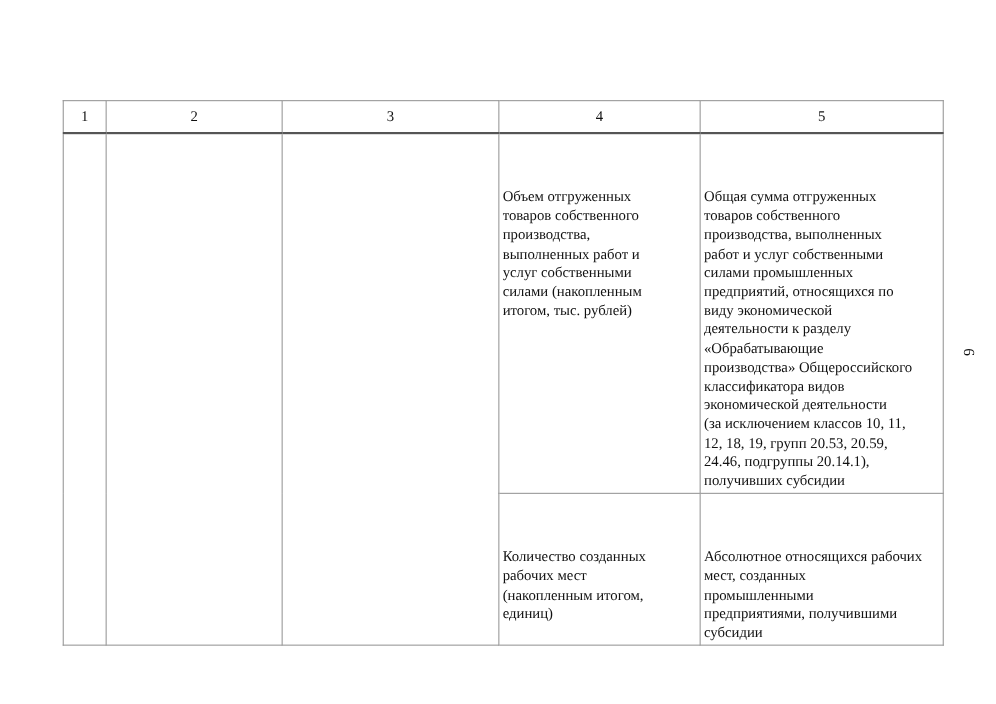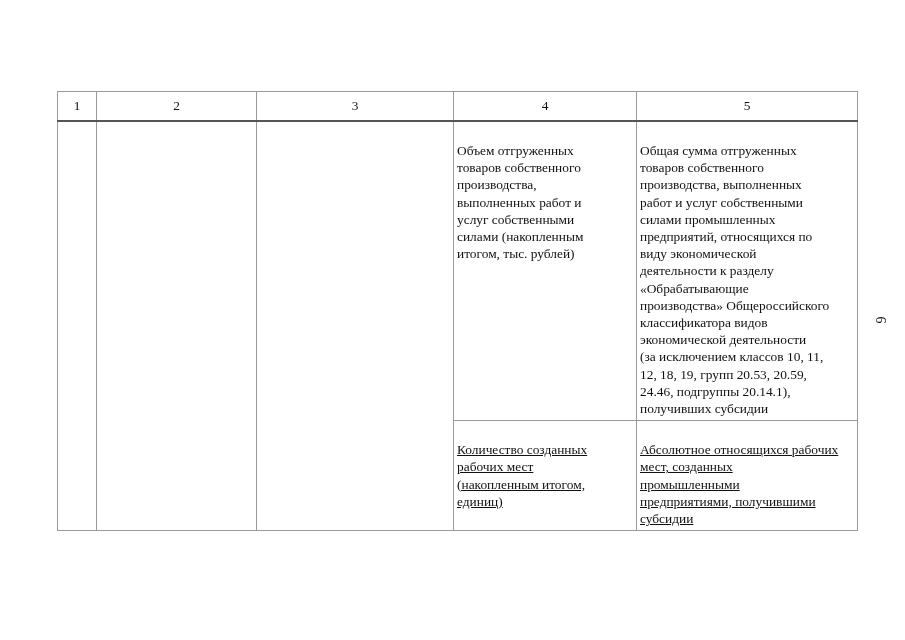--- a/index.html
+++ b/index.html
@@ -4,21 +4,21 @@
   <style>
     html, body { margin: 0; padding: 0; background: #ffffff; }
     body { width: 905px; height: 640px; position: relative; overflow: hidden;
            font-family: "Liberation Serif", "DejaVu Serif", serif; color: #111; }
     .page { position: absolute; left: 0; top: 0; width: 905px; height: 640px; background: #fff; }
     table.doc { position: absolute; left: 57px; top: 91px; border-collapse: collapse; table-layout: fixed; width: 801px; }
     table.doc td { border: 1.5px solid #9a9a9a; vertical-align: top; padding: 0; font-size: 13.4px; line-height: 17.2px; }
     table.doc tr.head td { height: 28px; text-align: center; vertical-align: middle; }
     table.doc tr.head { border-bottom: 2px solid #555; }
     table.doc tr.head td { border-bottom: 2px solid #555; }
-    .cell-text { padding: 20px 3px 3px 3px; white-space: pre-line; }
+    .cell-text { padding: 4px 3px 3px 3px; white-space: pre-line; margin-top: 44px; }
     td.c1 { width: 38px; } td.c2 { width: 159px; } td.c3 { width: 196px; } td.c4 { width: 182px; } td.c5 { width: 220px; }
     .pagenum { position: absolute; left: 876px; top: 312px; font-size: 14px; transform: rotate(90deg); transform-origin: center; }
   </style>
 </head>
 <body>
 
 <div class="page">
   <table class="doc">
     <tbody>
         <tr class="head">
@@ -53,21 +53,21 @@
 «Обрабатывающие
 производства» Общероссийского
 классификатора видов
 экономической деятельности
 (за исключением классов 10, 11,
 12, 18, 19, групп 20.53, 20.59,
 24.46, подгруппы 20.14.1),
 получивших субсидии</div>
           </td>
     </tr>
-    <tr style="height:96px;text-decoration:underline;">
+    <tr style="height:96px;">
       <td class="c4">
             <div class="cell-text">Количество созданных
 рабочих мест
 (накопленным итогом,
 единиц)</div>
           </td>
       <td class="c5">
             <div class="cell-text">Абсолютное относящихся рабочих
 мест, созданных
 промышленными

